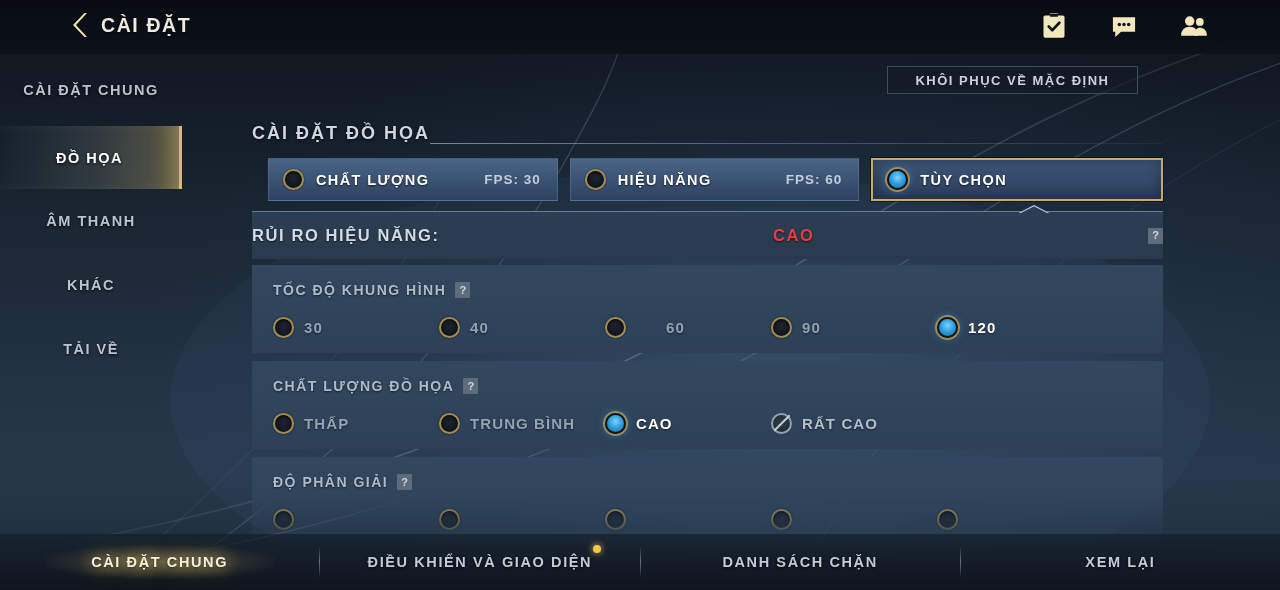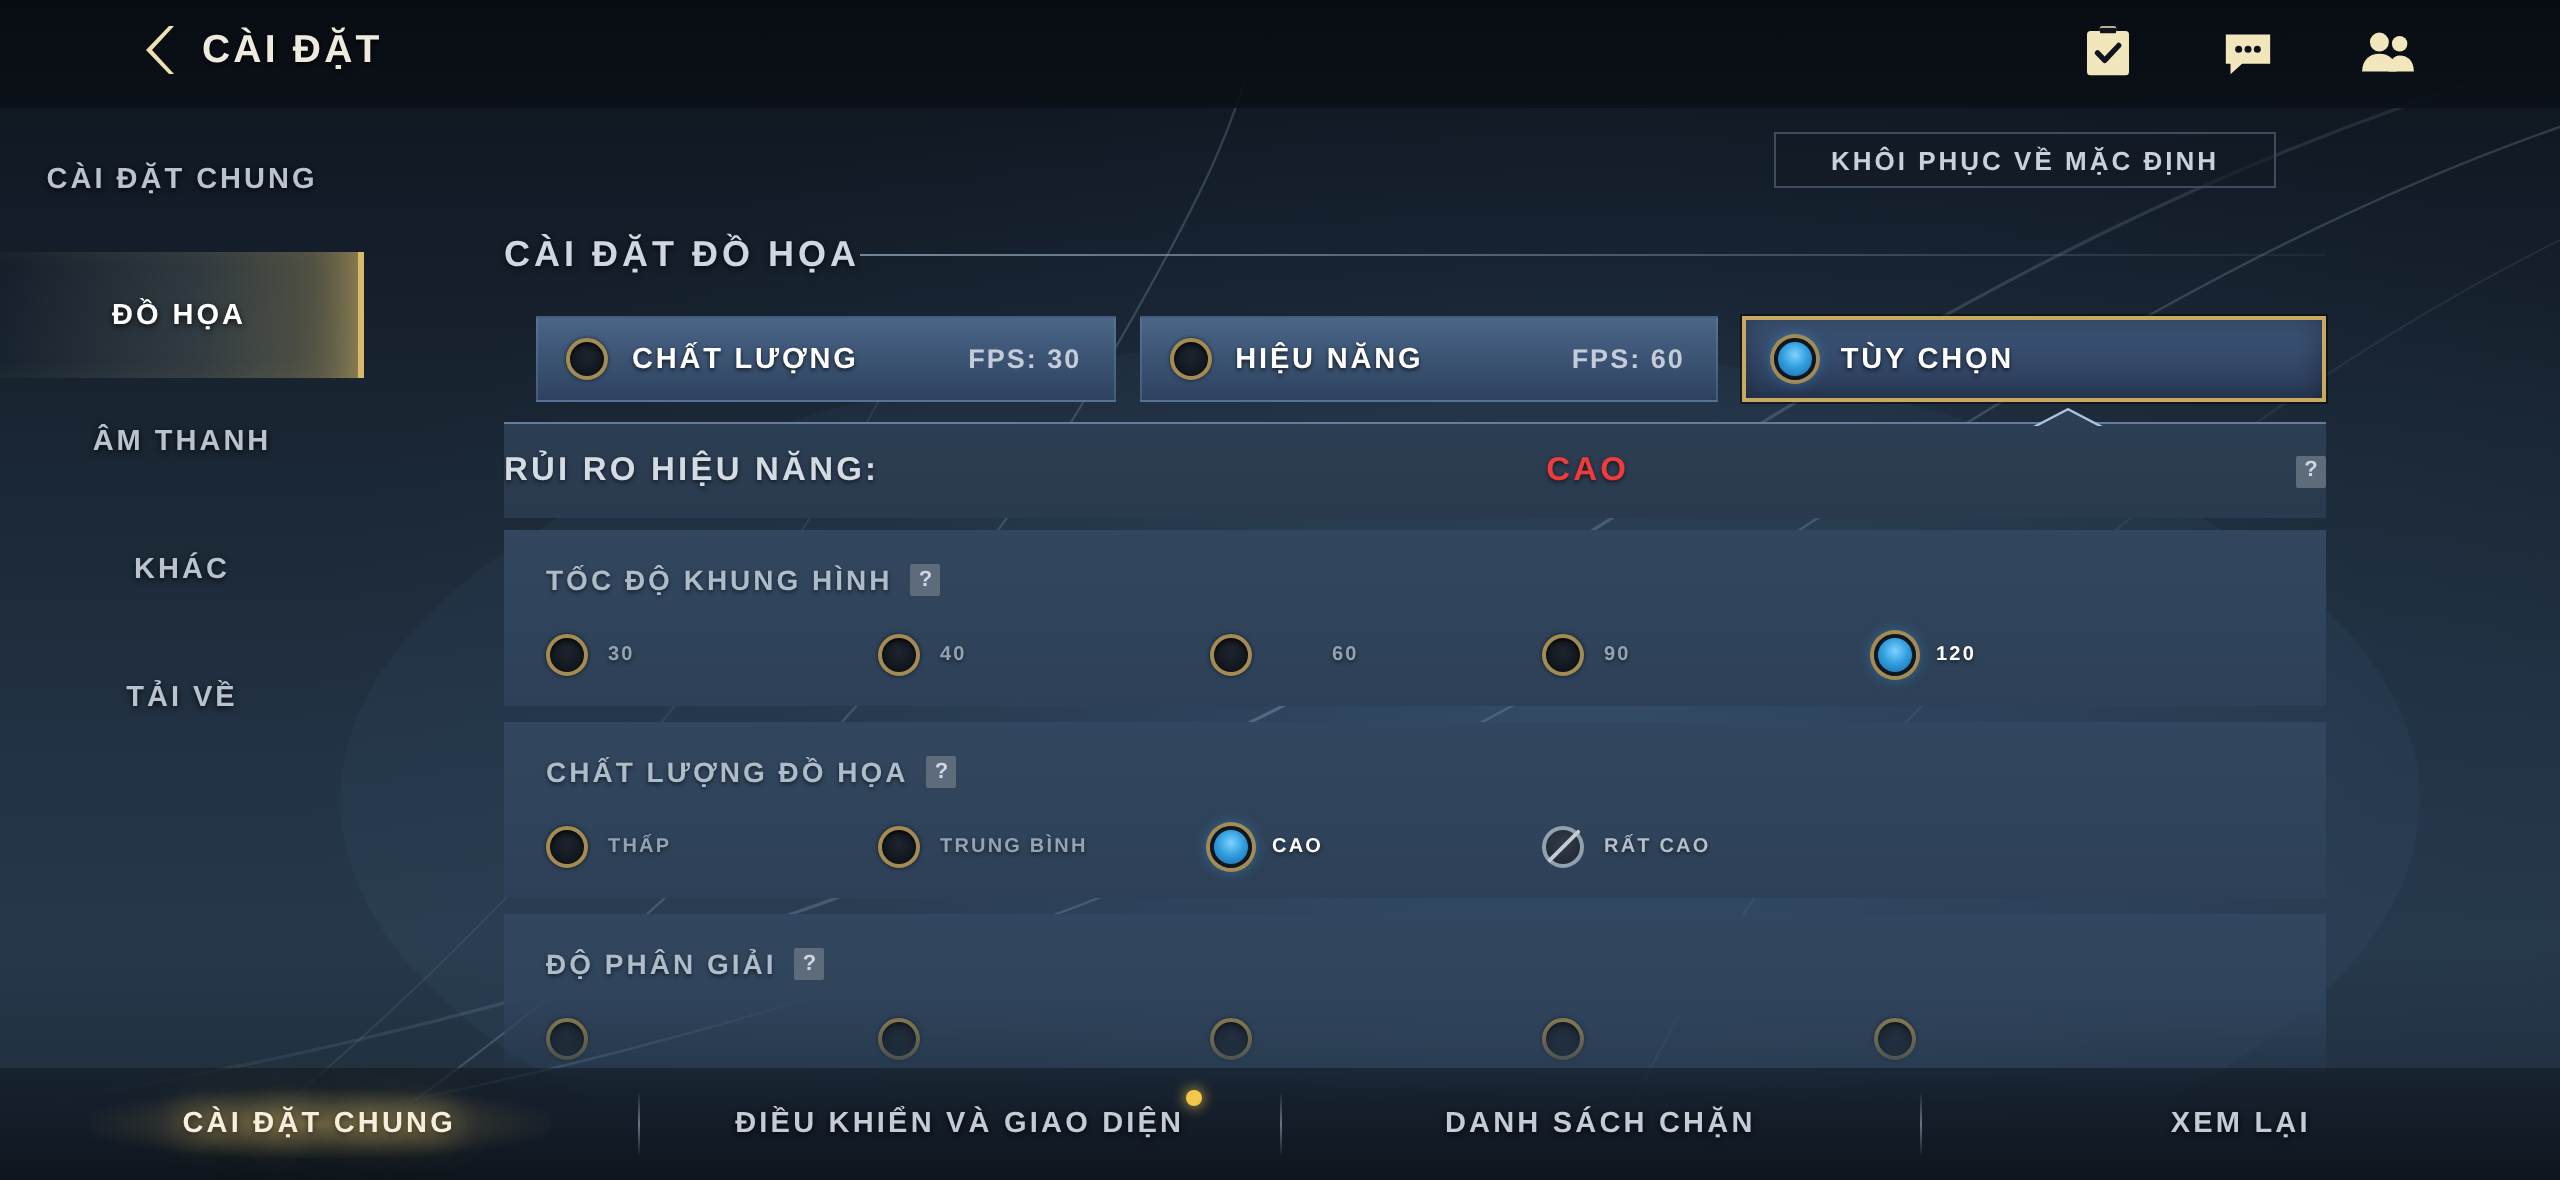--- a/index.html
+++ b/index.html
@@ -91,21 +91,21 @@
 
   
   .content {
     position: absolute; left: 252px; top: 54px;
     width: 911px;
     z-index: 15;
   }
 
   
   .sec-head {
-    display: flex; align-items: center; gap: 0;
+    display: flex; align-items: flex-end; gap: 0;
     height: 34px; margin-top: 56px;
   }
   .sec-head .t {
     color: #cfd8e2; font-size: 18px; font-weight: bold; letter-spacing: 2px;
     white-space: nowrap;
     text-shadow: 0 1px 3px rgba(0,0,0,0.7);
   }
   .sec-head .rule {
     flex: 1 1 auto; height: 1px;
     background: linear-gradient(90deg, rgba(150,168,190,0.75) 0%, rgba(120,140,165,0.35) 70%, rgba(120,140,165,0.08) 100%);
@@ -221,21 +221,21 @@
   .opts {
     display: flex; align-items: center;
     height: 52px;
     padding-left: 21px;
   }
   .opt {
     display: flex; align-items: center; gap: 10px;
     cursor: pointer;
   }
   .opt .ol {
-    color: #93a3b4; font-size: 10px; font-weight: bold; letter-spacing: 1.1px;
+    color: #93a3b4; font-size: 15px; font-weight: bold; letter-spacing: 1.1px;
     white-space: nowrap;
     text-shadow: 0 1px 2px rgba(0,0,0,0.5);
   }
   .opt.sel .ol { color: #ffffff; }
   .opt.dis .ol { color: #b4bfca; }
 
   
   .group.fade {
     -webkit-mask-image: linear-gradient(180deg, #000 0%, #000 46%, rgba(0,0,0,0.25) 86%, rgba(0,0,0,0) 100%);
             mask-image: linear-gradient(180deg, #000 0%, #000 46%, rgba(0,0,0,0.25) 86%, rgba(0,0,0,0) 100%);

